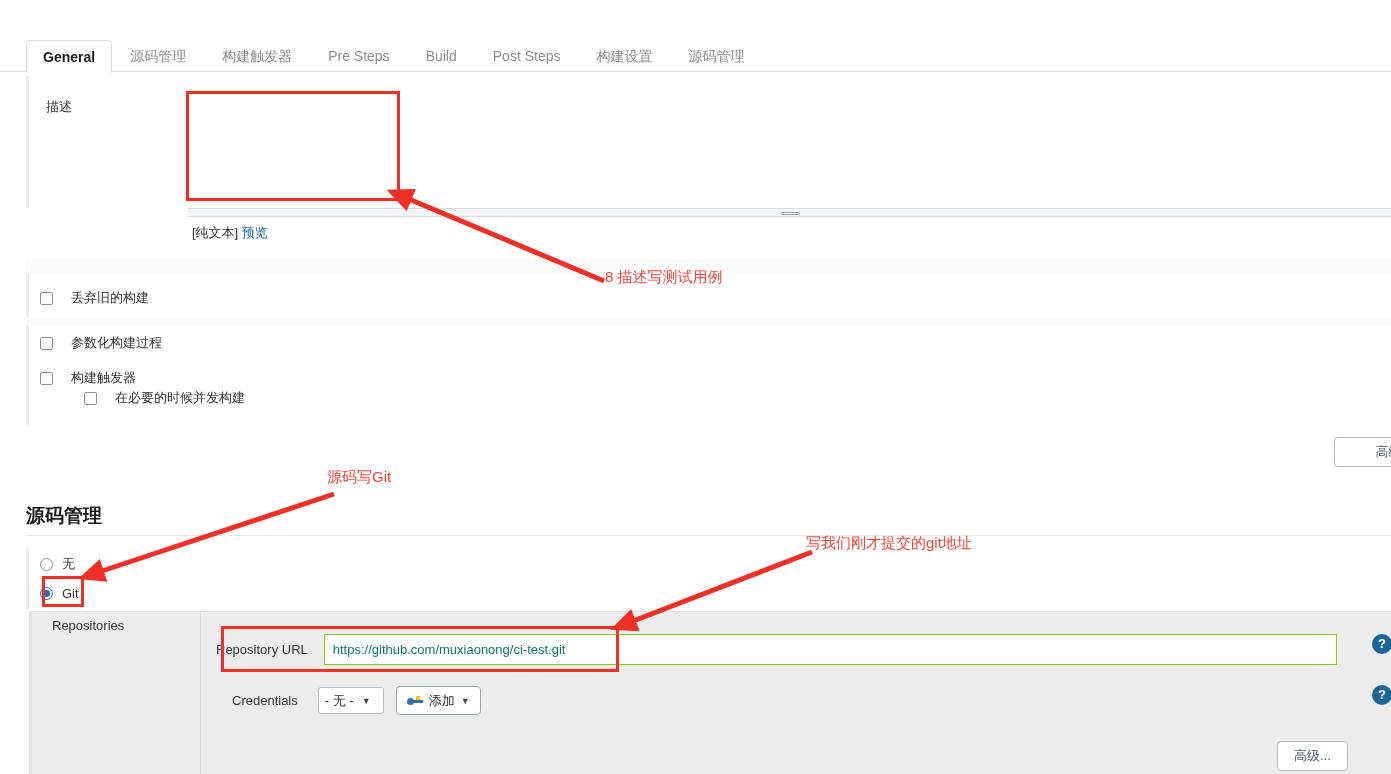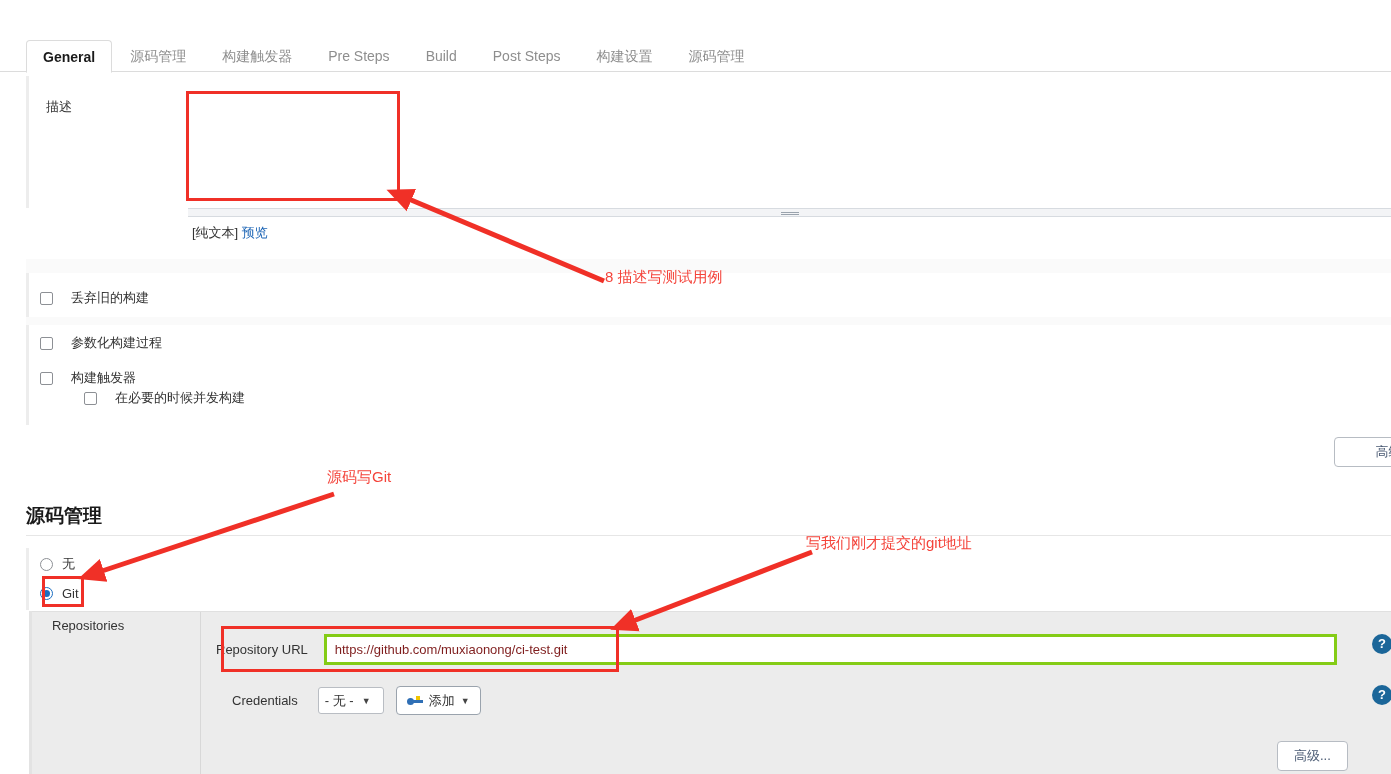--- a/index.html
+++ b/index.html
@@ -100,22 +100,22 @@
   }
   .git-left-rule { position:absolute; left:29px; top:611px; width:3px; height:163px; background:#e3e3e3; }
   .repos-label { position:absolute; left:52px; top:618px; font-size:13px; color:#333; }
   .git-inner {
     position:absolute; left:200px; top:612px; width:1191px; height:162px;
     background:#ececec; border-left:1px solid #d8d8d8;
   }
   .repo-row { position:absolute; left:216px; top:634px; display:flex; align-items:center; }
   .repo-row .rl { font-size:13px; color:#333; margin-right:16px; white-space:nowrap; }
   .txtin {
-    width:1013px; height:31px; background:#ffffff; border:3px solid #84cc16;
-    padding:0 8px; font-size:13px; color:#7f1d1d; outline:none;
+    width:1013px; height:31px; background:#ffffff; border:1px solid #84cc16;
+    padding:0 8px; font-size:13px; color:#0f766e; outline:none;
     font-family:"Liberation Sans", sans-serif;
   }
   .cred-row { position:absolute; left:232px; top:686px; display:flex; align-items:center; }
   .cred-row .rl { font-size:13px; color:#333; margin-right:20px; white-space:nowrap; }
   .sel-box {
     height:27px; min-width:66px; background:#fff; border:1px solid #b9bdc3; border-radius:3px;
     font-size:13px; color:#333; padding:0 6px; display:flex; align-items:center; gap:8px;
     cursor:pointer;
   }
   .caret { font-size:9px; color:#444; }

